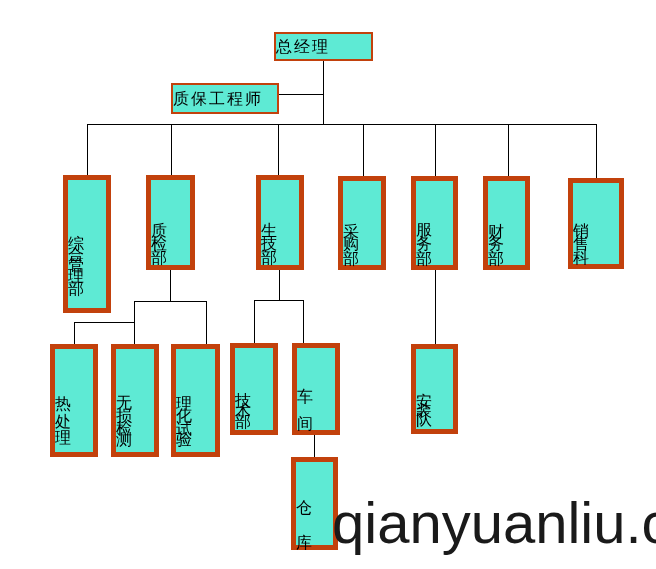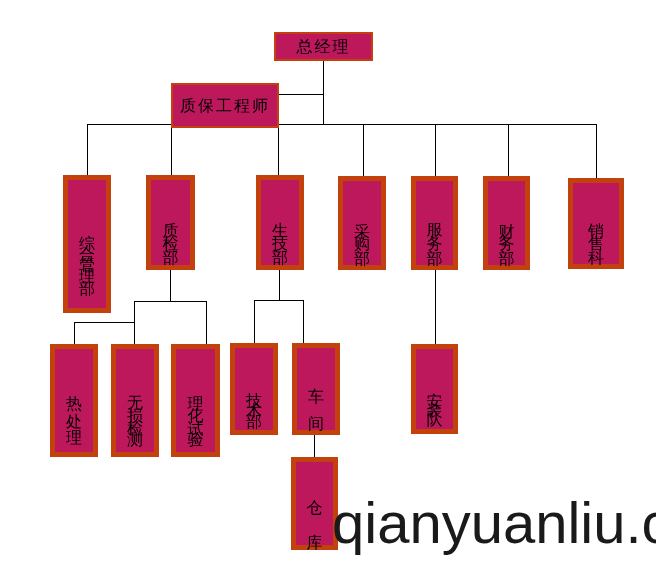--- a/index.html
+++ b/index.html
@@ -13,24 +13,23 @@
   .canvas { position: relative; width: 656px; height: 569px; background: #fff; }
 
   .line { position: absolute; background: #000; }
   .line.h { height: 1px; }
   .line.v { width: 1px; }
 
   .node {
     position: absolute;
     box-sizing: border-box;
     border: 5px solid #c2410c;
-    background: #be185d;
+    background: #5eead4;
     display: flex;
     align-items: center;
-    justify-content: center;
   }
   .node.thick { border-width: 2px; }
 
   .hlabel {
     font-size: 16px;
     letter-spacing: 2px;
     white-space: nowrap;
     line-height: 1;
   }
   .vlabel {
@@ -91,21 +90,21 @@
   <div class="line v" style="left:303px; top:300px; height:43px;"></div>
 
   <div class="line v" style="left:435px; top:270px; height:74px;"></div>
 
   <div class="line v" style="left:314px; top:435px; height:22px;"></div>
 
   <div class="node thick" style="left:274px; top:32px; width:99px; height:29px;">
     <span class="hlabel">总经理</span>
   </div>
 
-  <div class="node thick" style="left:171px; top:83px; width:108px; height:45px;">
+  <div class="node thick" style="left:171px; top:83px; width:108px; height:31px;">
     <span class="hlabel">质保工程师</span>
   </div>
 
   <div class="node" style="left:63px; top:175px; width:48px; height:138px;">
     <span class="vlabel v5">综合管理部</span>
   </div>
 
   <div class="node" style="left:146px; top:175px; width:49px; height:95px;">
     <span class="vlabel v3">质检部</span>
   </div>

